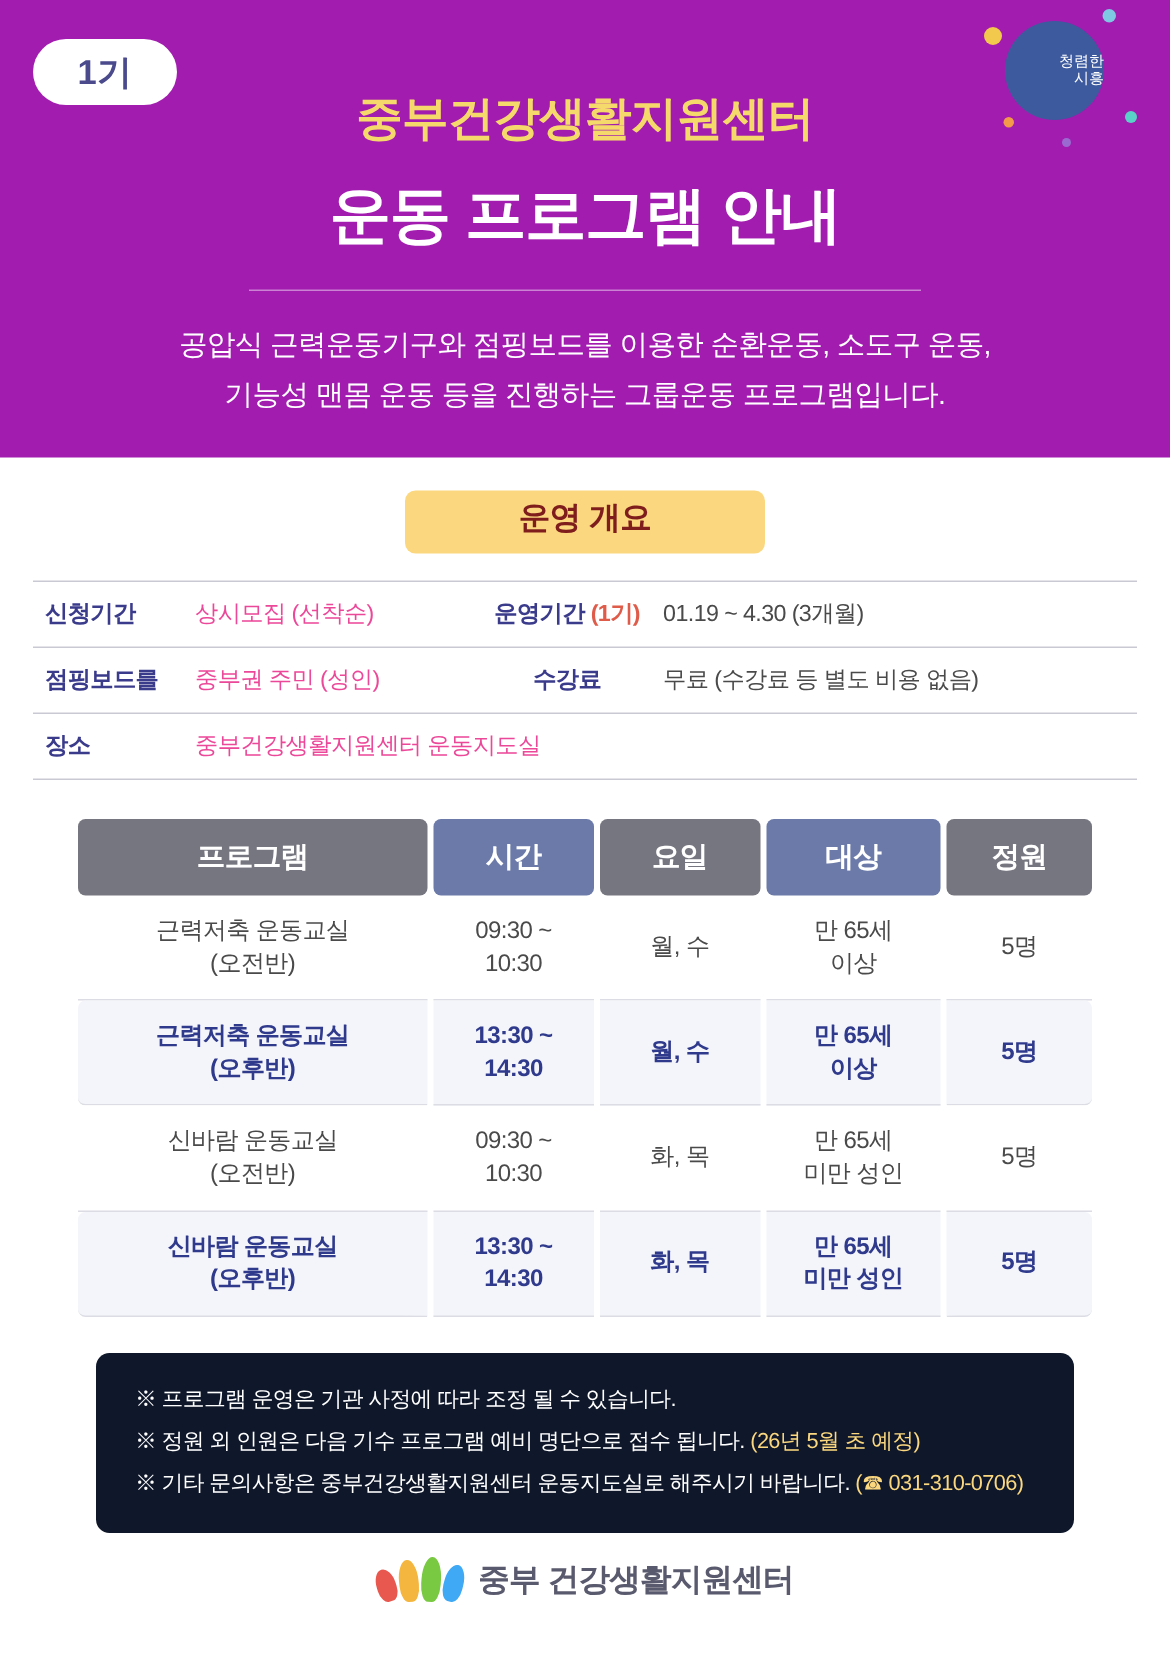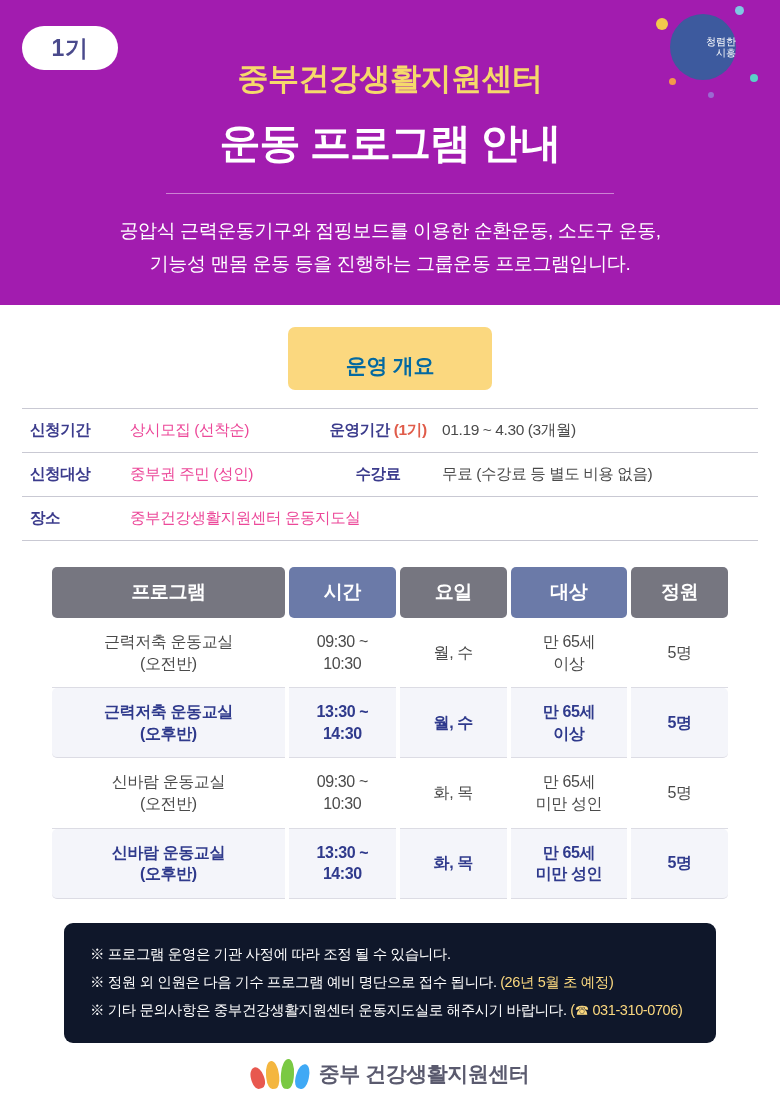--- a/index.html
+++ b/index.html
@@ -85,28 +85,28 @@
     color: #ffffff;
     font-size: 19px;
     line-height: 1.75;
     margin-top: 20px;
     letter-spacing: -0.4px;
   }
 
   
   .overview-wrap { padding: 0 22px; }
   .section-pill {
-    width: 204px;
+    width: 240px;
     margin: 22px auto 0 auto;
     background: #fbd87f;
-    color: #0369a1;
+    color: #7f1d1d;
     font-size: 21px;
     font-weight: bold;
     text-align: center;
-    padding: 25px 0 10px 0;
+    padding: 4px 0 10px 0;
     border-radius: 7px;
     letter-spacing: -0.3px;
   }
   table.overview {
     width: 736px;
     margin: 18px auto 0 auto;
     border-collapse: collapse;
     font-size: 15.5px;
     letter-spacing: -0.4px;
   }
@@ -231,21 +231,21 @@
         <tr>
       <td class="ov-label">신청기간</td>
       <td class="ov-val">상시모집 (선착순)</td>
       <td class="ov-label-c">
         <span>운영기간</span>
         <span class="accent-red">(1기)</span>
       </td>
       <td class="ov-val-c">01.19 ~ 4.30 (3개월)</td>
     </tr>
     <tr>
-      <td class="ov-label">신청대상</td>
+      <td class="ov-label">점핑보드를</td>
       <td class="ov-val">중부권 주민 (성인)</td>
       <td class="ov-label-c">수강료</td>
       <td class="ov-val-c">무료 (수강료 등 별도 비용 없음)</td>
     </tr>
     <tr>
       <td class="ov-label">장소</td>
       <td class="ov-val" colspan="3">중부건강생활지원센터 운동지도실</td>
     </tr>
   </tbody>
     </table>

